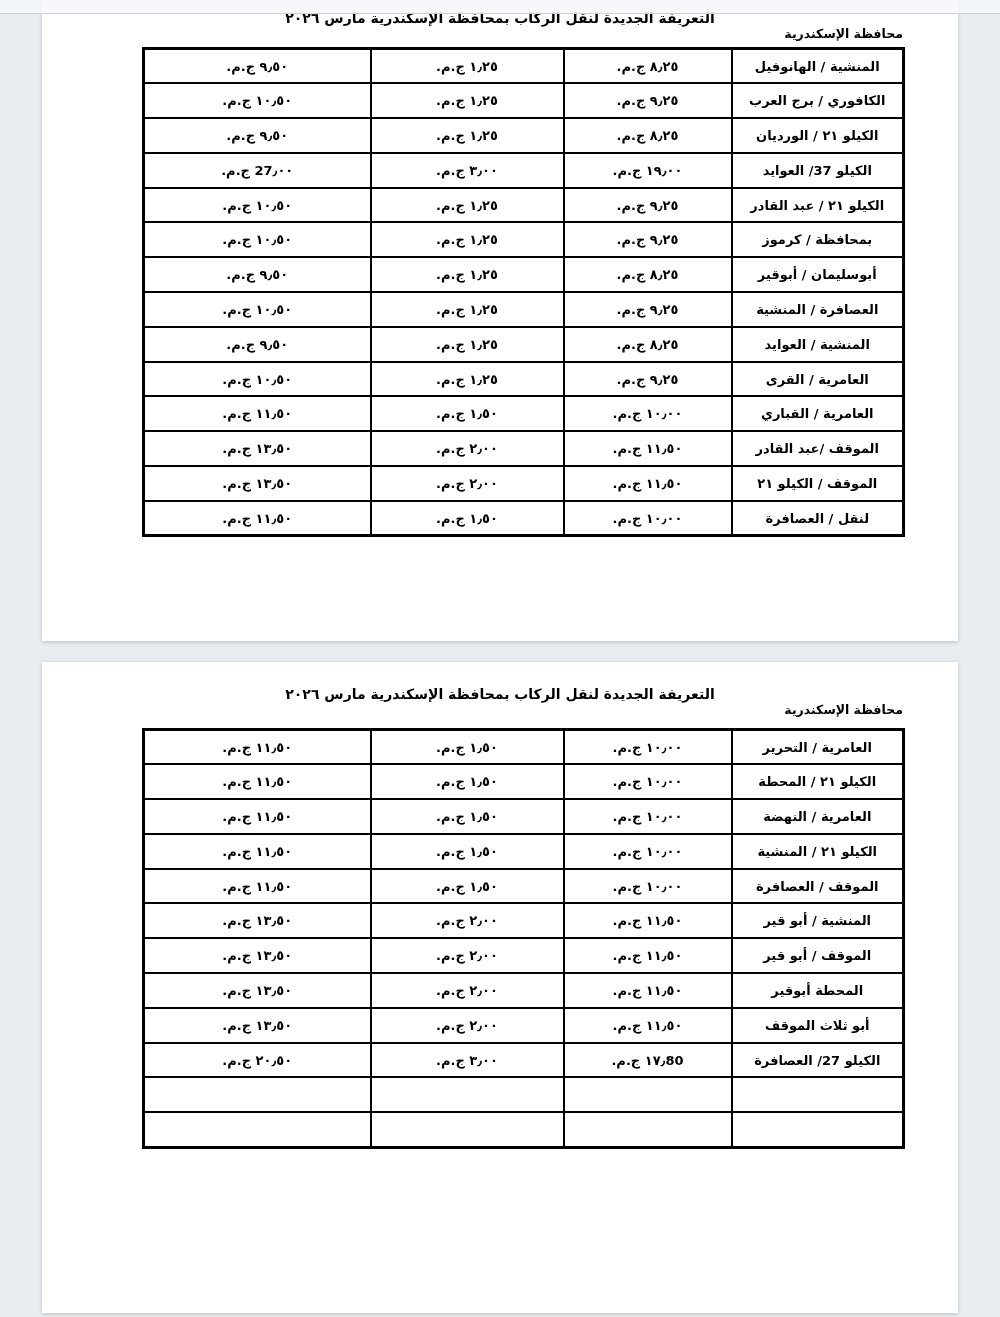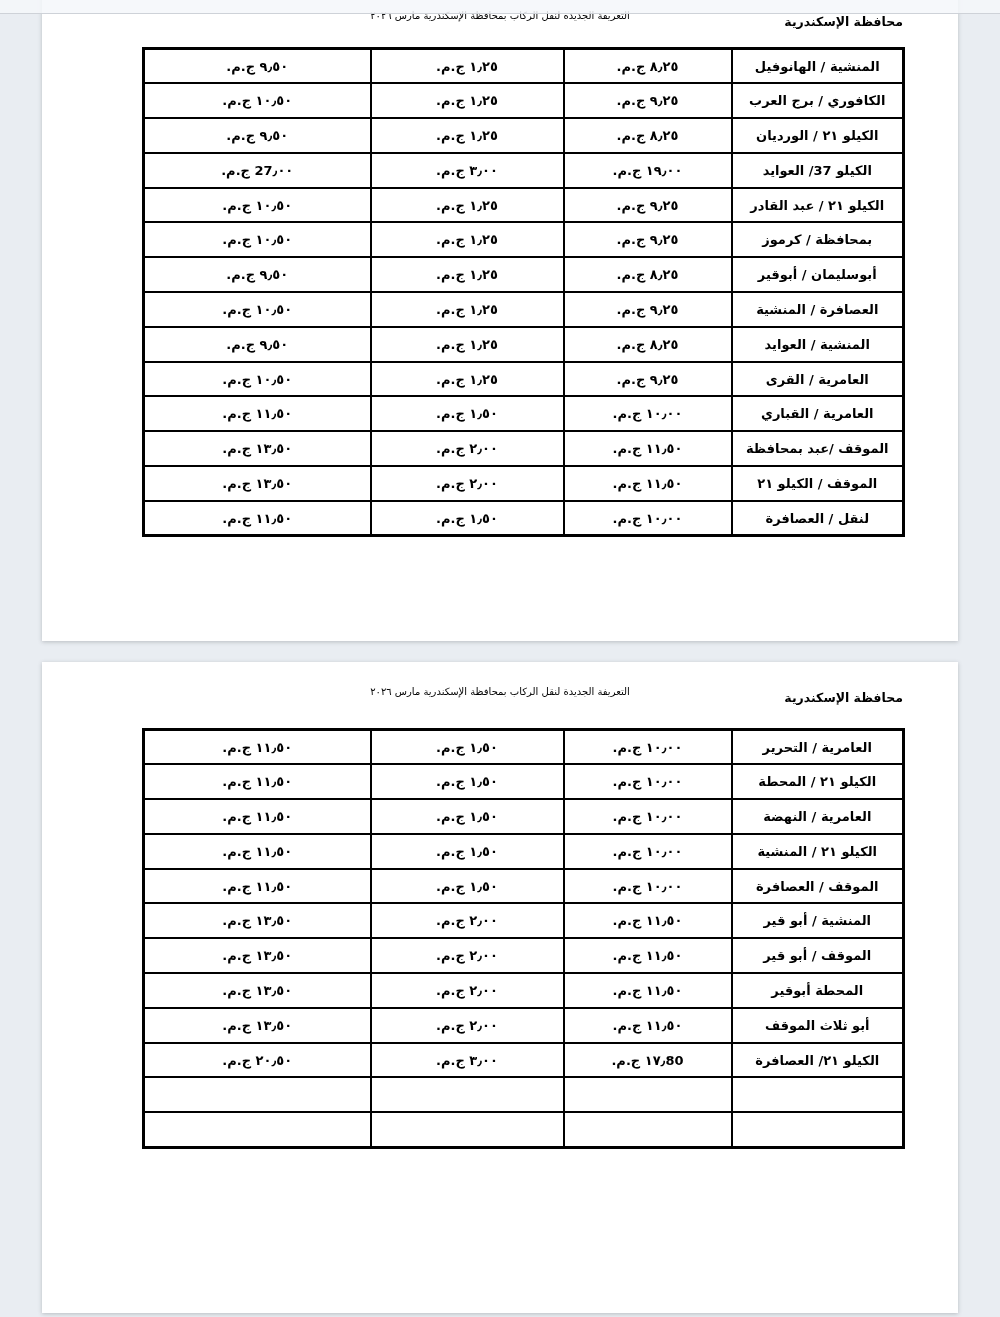--- a/index.html
+++ b/index.html
@@ -20,26 +20,26 @@
   }
   .page {
     position:absolute; left:42px; width:916px;
     background:#ffffff;
     box-shadow:0 1px 4px rgba(60,64,67,0.28);
     z-index:1;
   }
   #page1 { top:-14px; height:655px; }
   #page2 { top:662px;  height:651px; }
   .page-header-right {
-    position:absolute; top:28px; right:55px;
+    position:absolute; top:40px; right:55px;
     direction:rtl; font-weight:bold; font-size:12.5px; white-space:nowrap;text-align:center;
   }
   .page-header-title {
     position:absolute; top:24px; left:0; width:100%;
-    text-align:center; direction:rtl; font-weight:normal; font-size:10px;
+    text-align:center; direction:rtl; font-weight:bold; font-size:14px;
   }
   .fare-table {
     position:absolute; right:53px;
     border-collapse:collapse; direction:rtl; table-layout:fixed;
     border:3px solid #000;
     background:#fff;
   }
   #page1 .fare-table { top:61px; }
   #page2 .fare-table { top:66px; }
   .fare-table td {
@@ -131,21 +131,21 @@
             <td>١٫٢٥ ج.م.</td>
             <td>١٠٫٥٠ ج.م.</td>
           </tr>
           <tr>
             <td>العامرية / القباري</td>
             <td>١٠٫٠٠ ج.م.</td>
             <td>١٫٥٠ ج.م.</td>
             <td>١١٫٥٠ ج.م.</td>
           </tr>
           <tr>
-            <td>الموقف /عبد بمحافظة</td>
+            <td>الموقف /عبد القادر</td>
             <td>١١٫٥٠ ج.م.</td>
             <td>٢٫٠٠ ج.م.</td>
             <td>١٣٫٥٠ ج.م.</td>
           </tr>
           <tr>
             <td>الموقف / الكيلو ٢١</td>
             <td>١١٫٥٠ ج.م.</td>
             <td>٢٫٠٠ ج.م.</td>
             <td>١٣٫٥٠ ج.م.</td>
           </tr>
@@ -218,21 +218,21 @@
             <td>٢٫٠٠ ج.م.</td>
             <td>١٣٫٥٠ ج.م.</td>
           </tr>
           <tr>
             <td>أبو ثلاث الموقف</td>
             <td>١١٫٥٠ ج.م.</td>
             <td>٢٫٠٠ ج.م.</td>
             <td>١٣٫٥٠ ج.م.</td>
           </tr>
           <tr>
-            <td>الكيلو ٢١/ العصافرة</td>
+            <td>الكيلو 27/ العصافرة</td>
             <td>١٧٫80 ج.م.</td>
             <td>٣٫٠٠ ج.م.</td>
             <td>٢٠٫٥٠ ج.م.</td>
           </tr>
           <tr>
             <td></td>
             <td></td>
             <td></td>
             <td></td>
           </tr>

